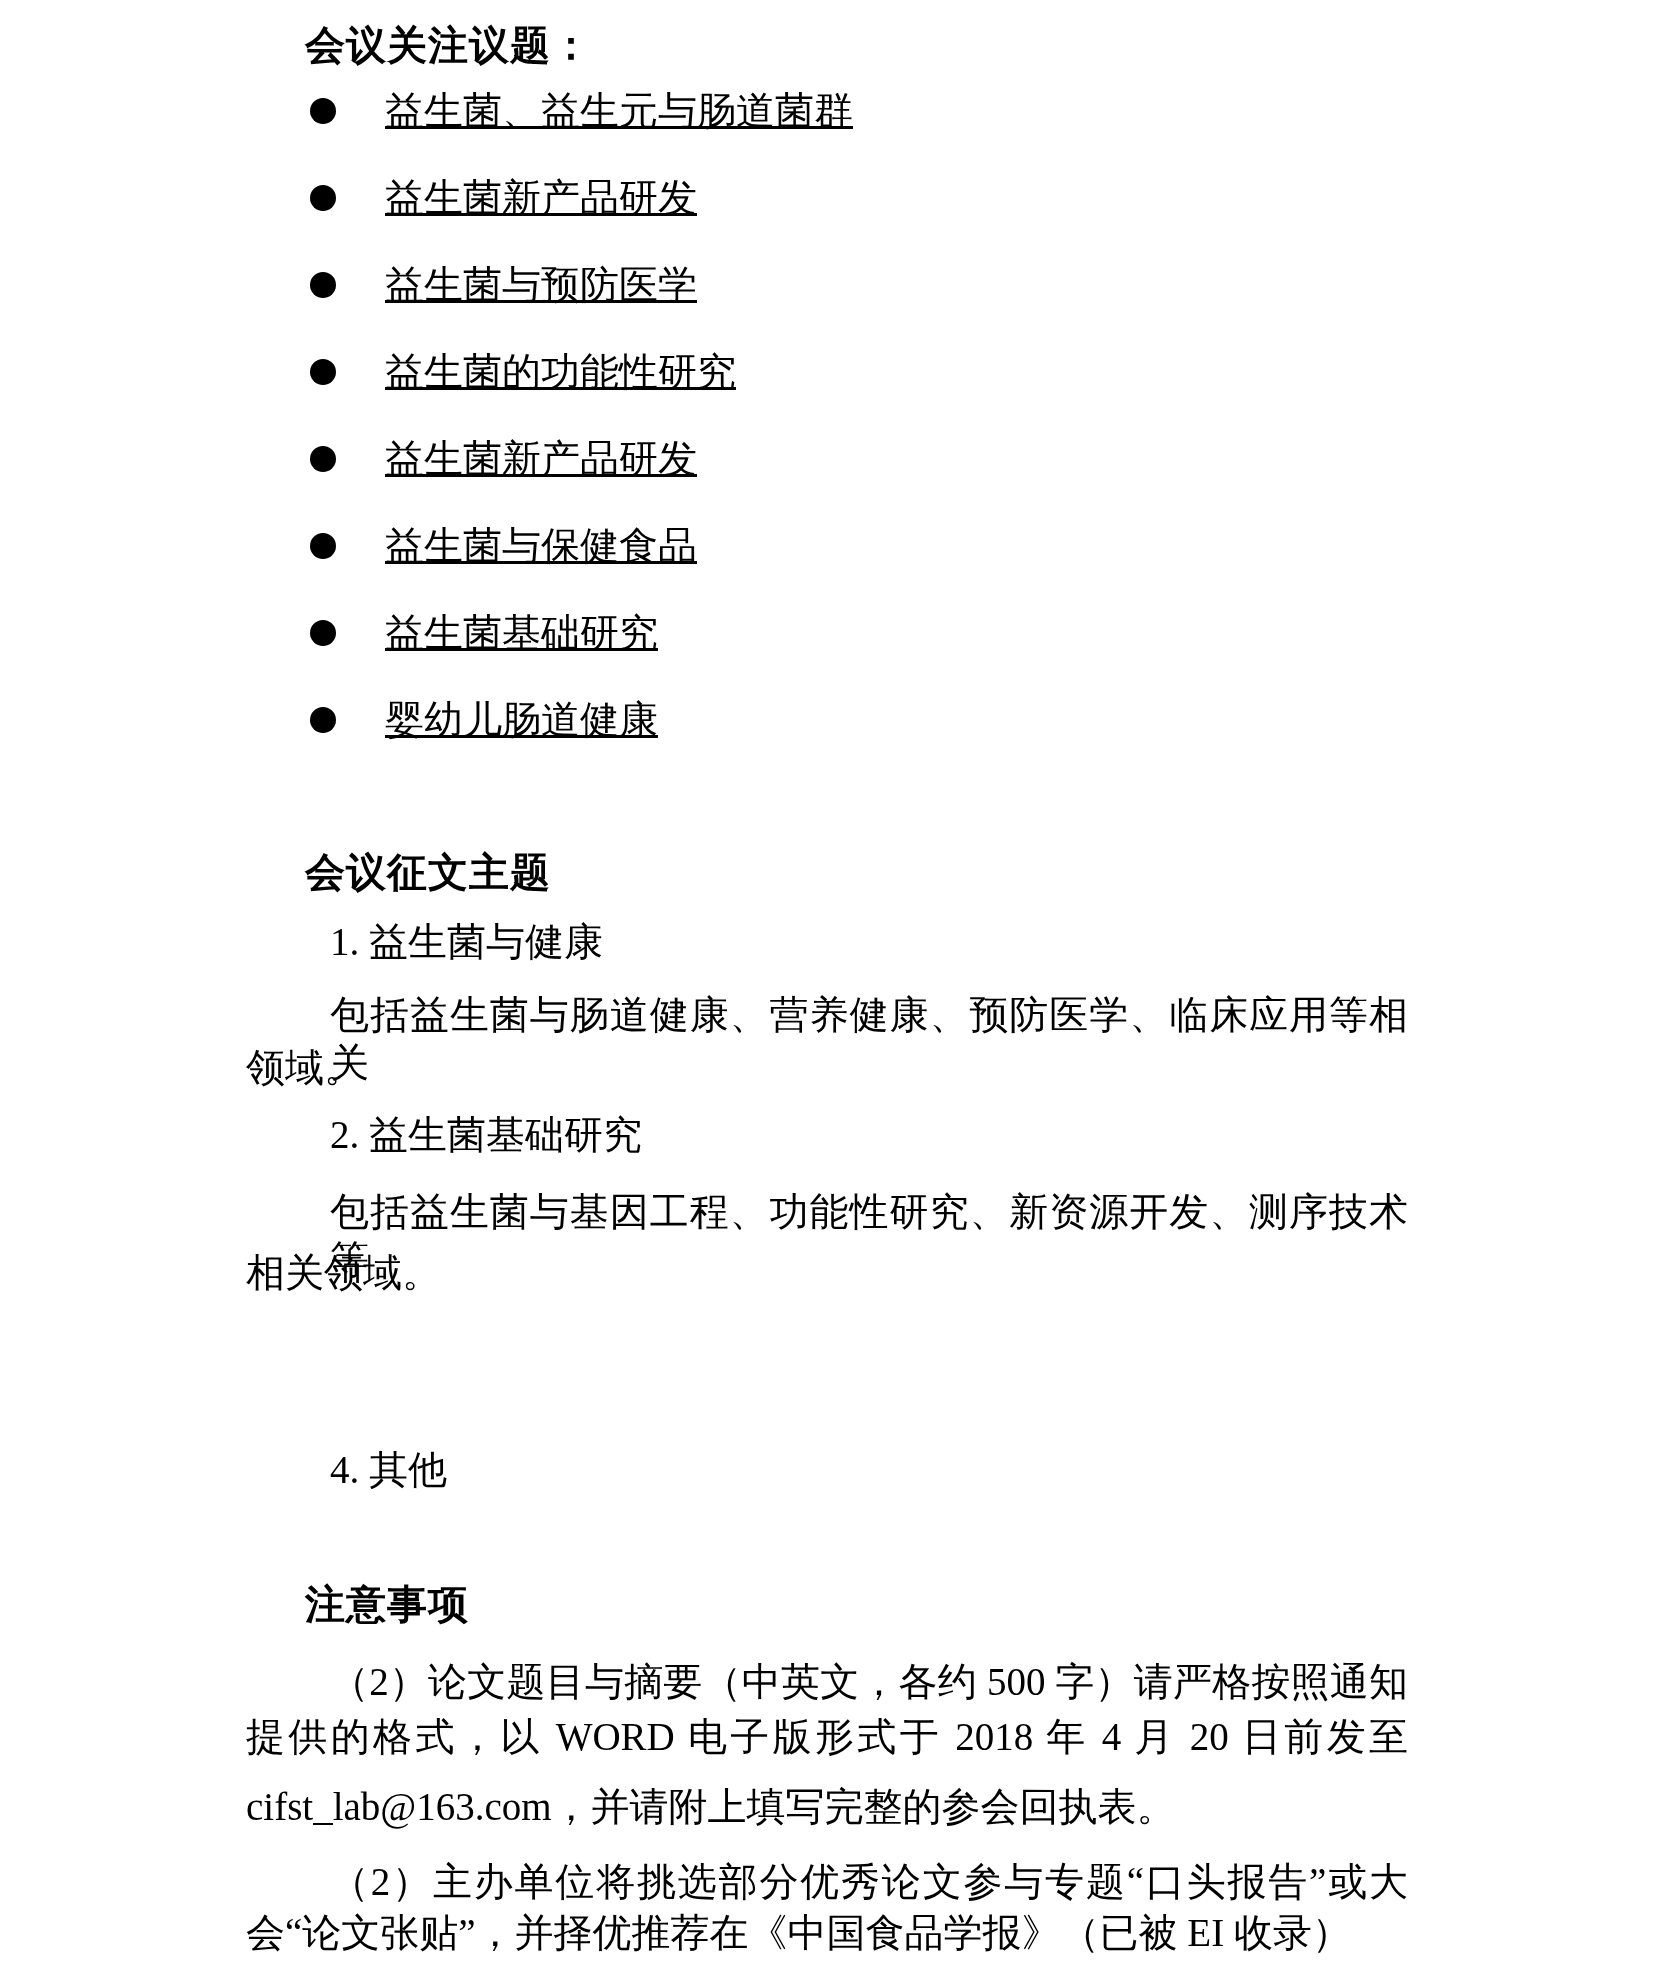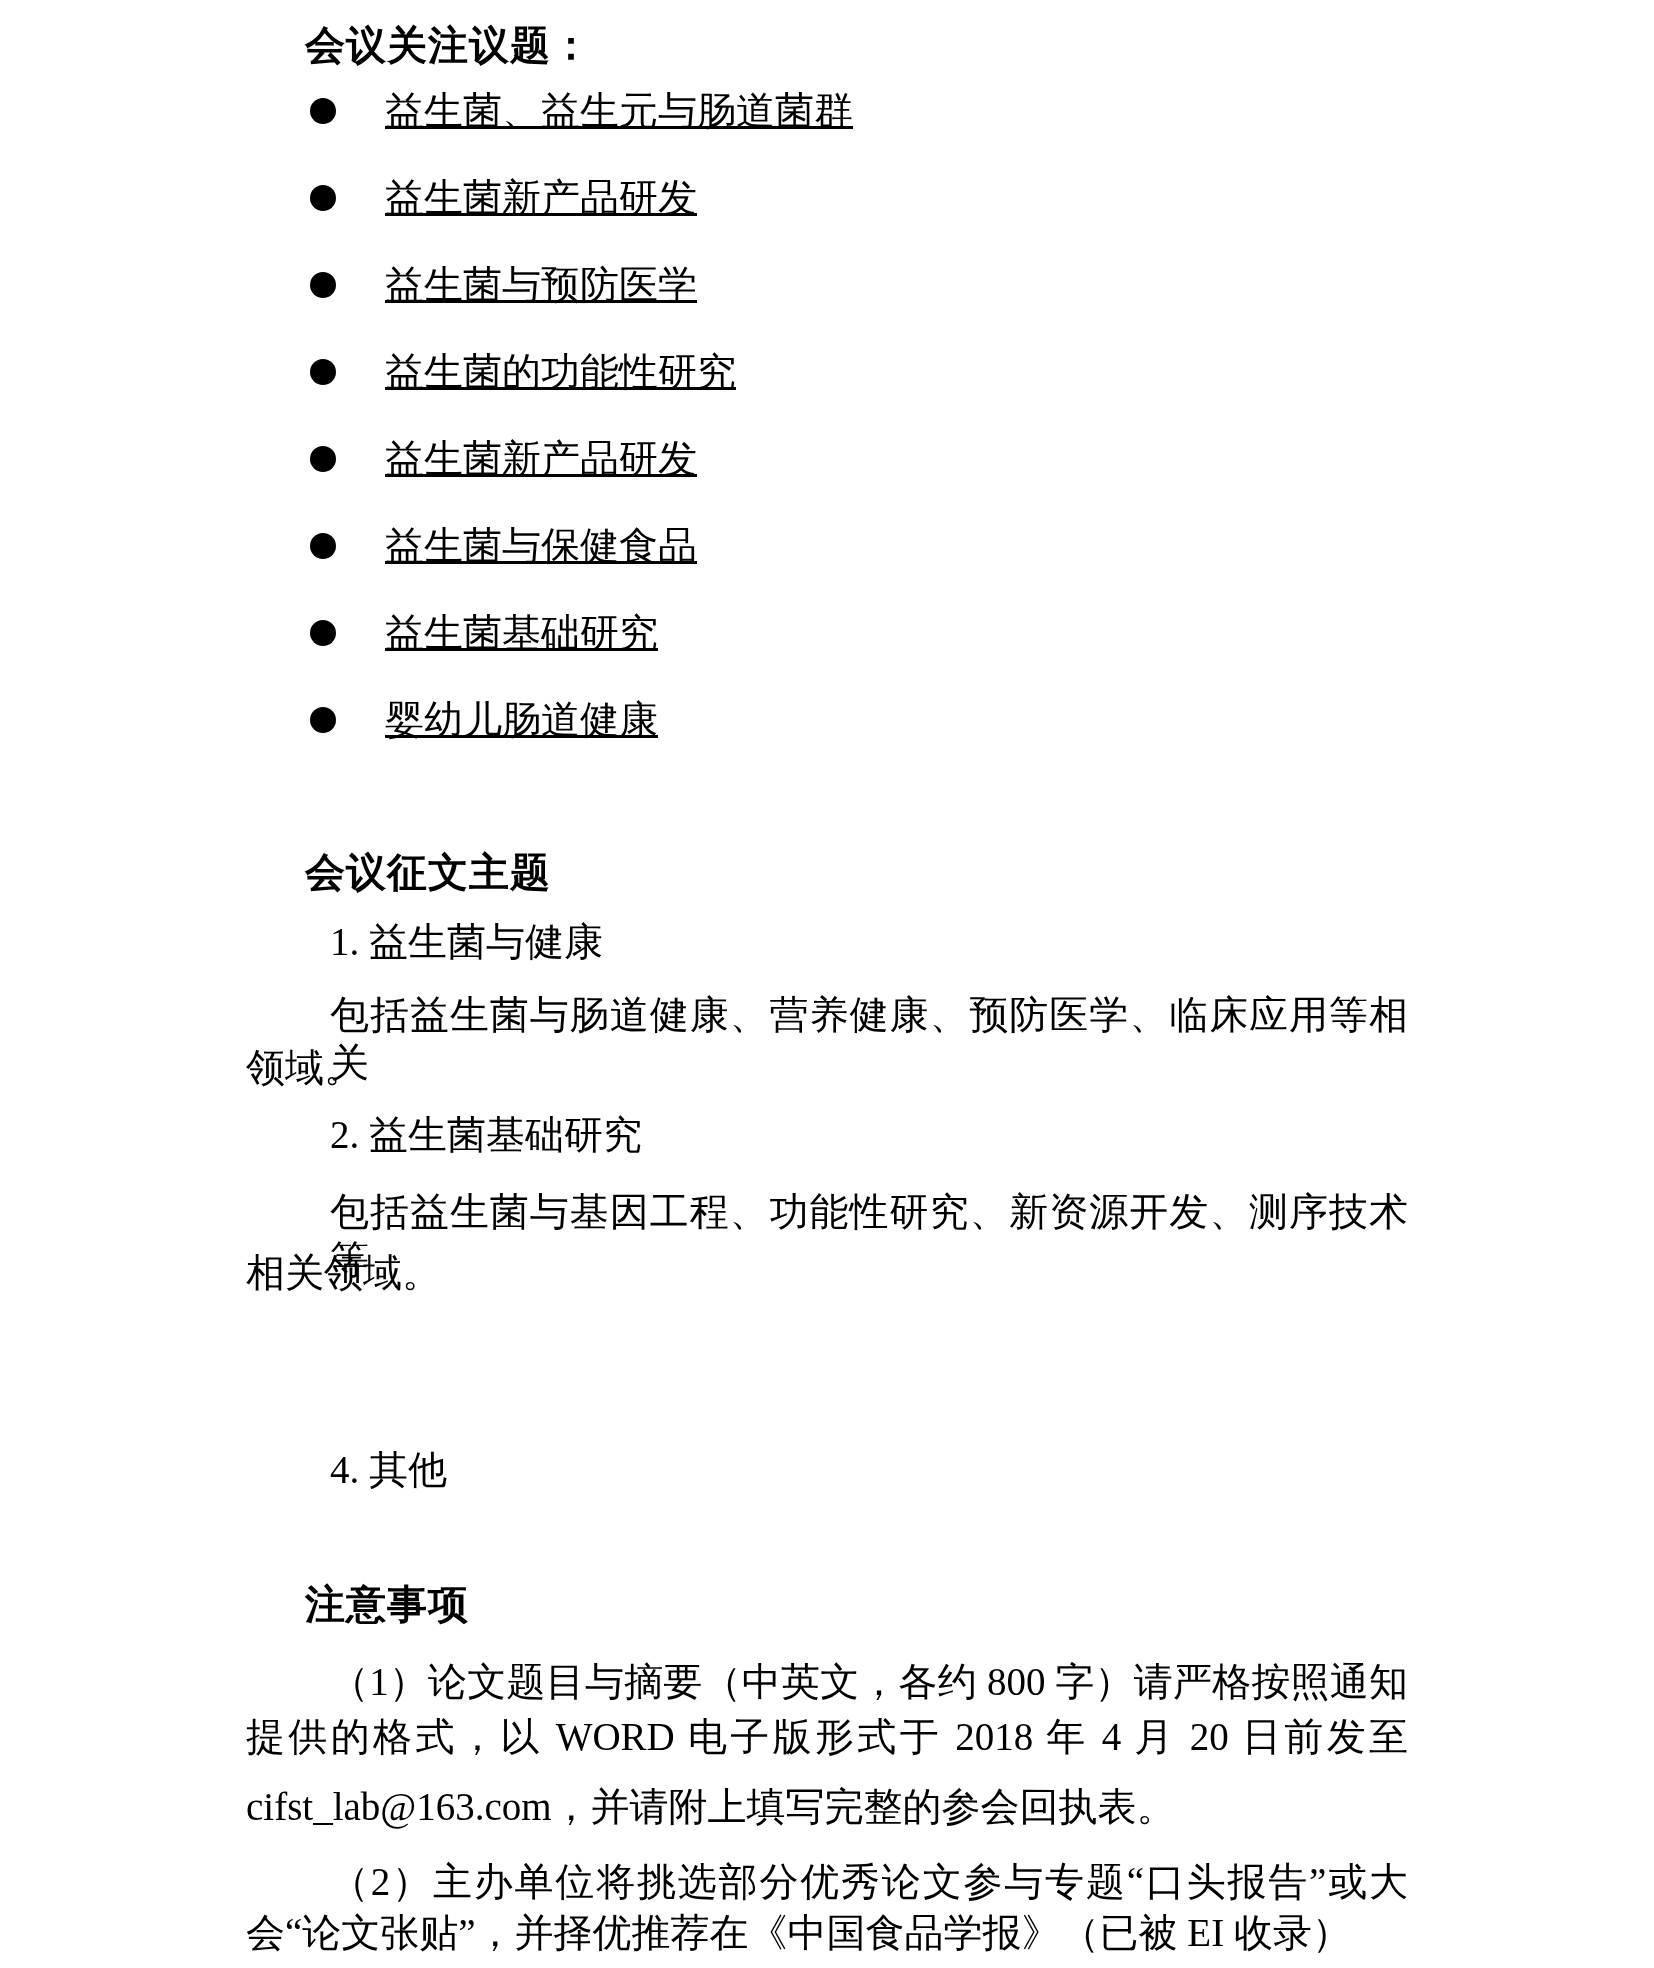--- a/index.html
+++ b/index.html
@@ -98,19 +98,19 @@
   <div class="line ind-first" style="top:918px">1. 益生菌与健康</div>
   <div class="line just-first" style="top:979px">包括益生菌与肠道健康、营养健康、预防医学、临床应用等相关</div>
   <div class="line ind-body" style="top:1044px">领域。</div>
   <div class="line ind-first" style="top:1111px">2. 益生菌基础研究</div>
   <div class="line just-first" style="top:1176px">包括益生菌与基因工程、功能性研究、新资源开发、测序技术等</div>
   <div class="line ind-body" style="top:1249px">相关领域。</div>
   <div class="line ind-first" style="top:1446px">4. 其他</div>
 
   <div class="heading" style="top:1580px">注意事项</div>
 
-  <div class="line just-first" style="top:1646px">（1）论文题目与摘要（中英文，各约 800 字）请严格按照通知</div>
+  <div class="line just-first" style="top:1646px">（2）论文题目与摘要（中英文，各约 500 字）请严格按照通知</div>
   <div class="line just-body" style="top:1713px">提供的格式，以 WORD 电子版形式于 2018 年 4 月 20 日前发至</div>
   <div class="line ind-body" style="top:1783px">cifst_lab@163.com，并请附上填写完整的参会回执表。</div>
   <div class="line just-first" style="top:1846px">（2）主办单位将挑选部分优秀论文参与专题“口头报告”或大</div>
   <div class="line ind-body" style="top:1909px">会“论文张贴”，并择优推荐在《中国食品学报》（已被 EI 收录）</div>
 
 </div>
 
 </body></html>

